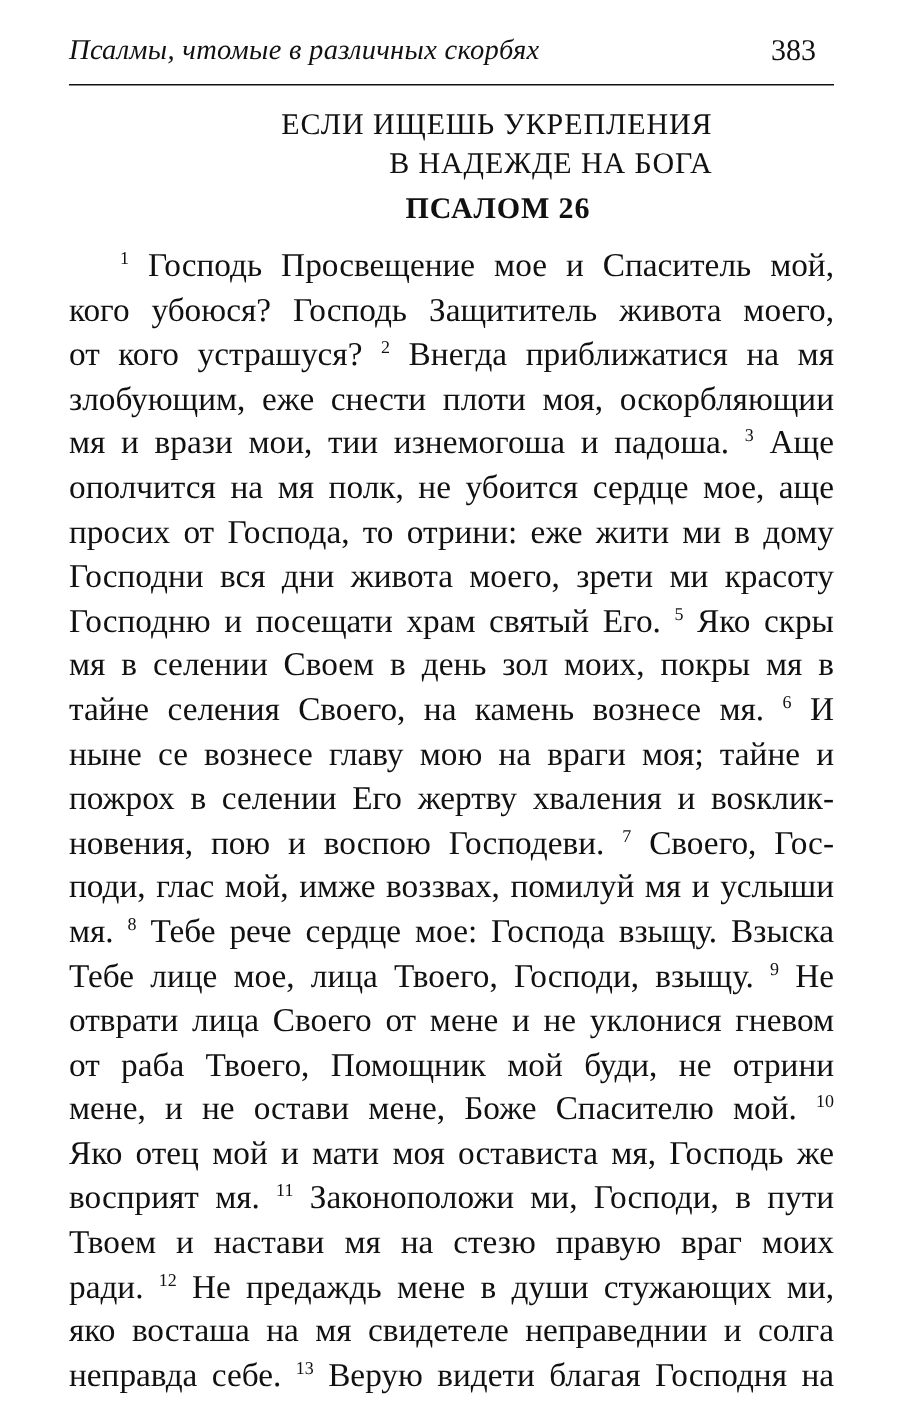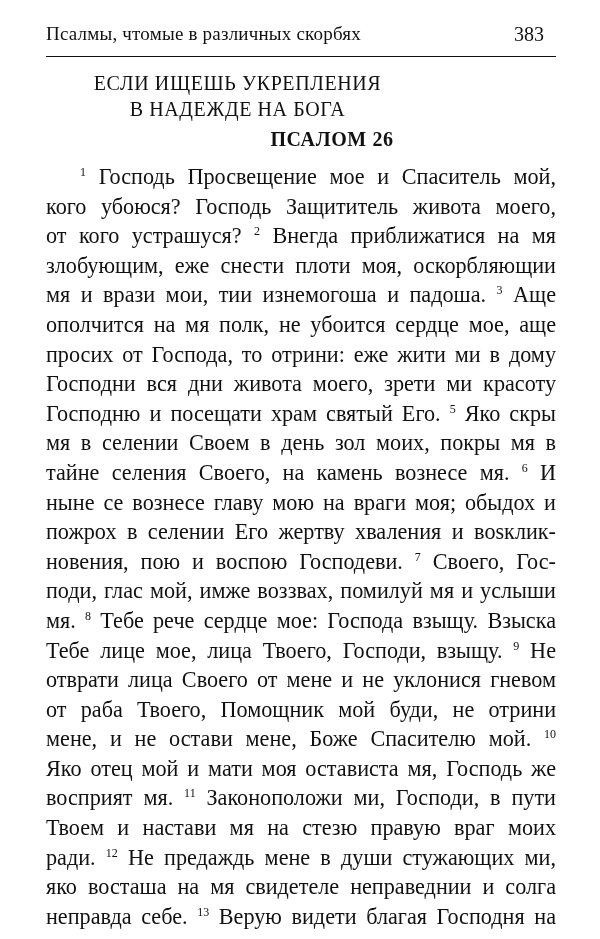--- a/index.html
+++ b/index.html
@@ -20,34 +20,35 @@
       left: 46px;
       top: 18px;
       width: 510px;
       height: 38px;
       border-bottom: 1.5px solid #111;
     }
     .running-title {
       position: absolute;
       left: 0;
       top: 5px;
+      font-style: italic;
       font-size: 19px;
       letter-spacing: 0.2px;
     }
     .page-number {
       position: absolute;
       right: 12px;
       top: 5px;
       font-size: 20px;
     }
     .heading {
       position: absolute;
       left: 0;
       width: 475px;
-      text-align: center;
+      text-align: right;
     }
     .heading-line {
       display: block;
       font-size: 20px;
       letter-spacing: 0.6px;
       line-height: 26px;
     }
     .section-title {
       position: absolute;
       left: 0;
@@ -101,21 +102,21 @@
     <span class="line"><span>кого убоюся? Господь Защититель живота моего,</span></span>
     <span class="line"><span>от кого устрашуся? </span><sup class="vn">2</sup><span> Внегда приближатися на мя</span></span>
     <span class="line"><span>злобующим, еже снести плоти моя, оскорбляющии</span></span>
     <span class="line"><span>мя и врази мои, тии изнемогоша и падоша. </span><sup class="vn">3</sup><span> Аще</span></span>
     <span class="line"><span>ополчится на мя полк, не убоится сердце мое, аще</span></span>
     <span class="line"><span>просих от Господа, то отрини: еже жити ми в дому</span></span>
     <span class="line"><span>Господни вся дни живота моего, зрети ми красоту</span></span>
     <span class="line"><span>Господню и посещати храм святый Его. </span><sup class="vn">5</sup><span> Яко скры</span></span>
     <span class="line"><span>мя в селении Своем в день зол моих, покры мя в</span></span>
     <span class="line"><span>тайне селения Своего, на камень вознесе мя. </span><sup class="vn">6</sup><span> И</span></span>
-    <span class="line"><span>ныне се вознесе главу мою на враги моя; обыдох и</span></span>
+    <span class="line"><span>ныне се вознесе главу мою на враги моя; тайне и</span></span>
     <span class="line"><span>пожрох в селении Его жертву хваления и воsклик-</span></span>
     <span class="line"><span>новения, пою и воспою Господеви. </span><sup class="vn">7</sup><span> Своего, Гос-</span></span>
     <span class="line"><span>поди, глас мой, имже воззвах, помилуй мя и услыши</span></span>
     <span class="line"><span>мя. </span><sup class="vn">8</sup><span> Тебе рече сердце мое: Господа взыщу. Взыска</span></span>
     <span class="line"><span>Тебе лице мое, лица Твоего, Господи, взыщу. </span><sup class="vn">9</sup><span> Не</span></span>
     <span class="line"><span>отврати лица Своего от мене и не уклонися гневом</span></span>
     <span class="line"><span>от раба Твоего, Помощник мой буди, не отрини</span></span>
     <span class="line"><span>мене, и не остави мене, Боже Спасителю мой. </span><sup class="vn">10</sup></span>
     <span class="line"><span>Яко отец мой и мати моя остависта мя, Господь же</span></span>
     <span class="line"><span>восприят мя. </span><sup class="vn">11</sup><span> Законоположи ми, Господи, в пути</span></span>

